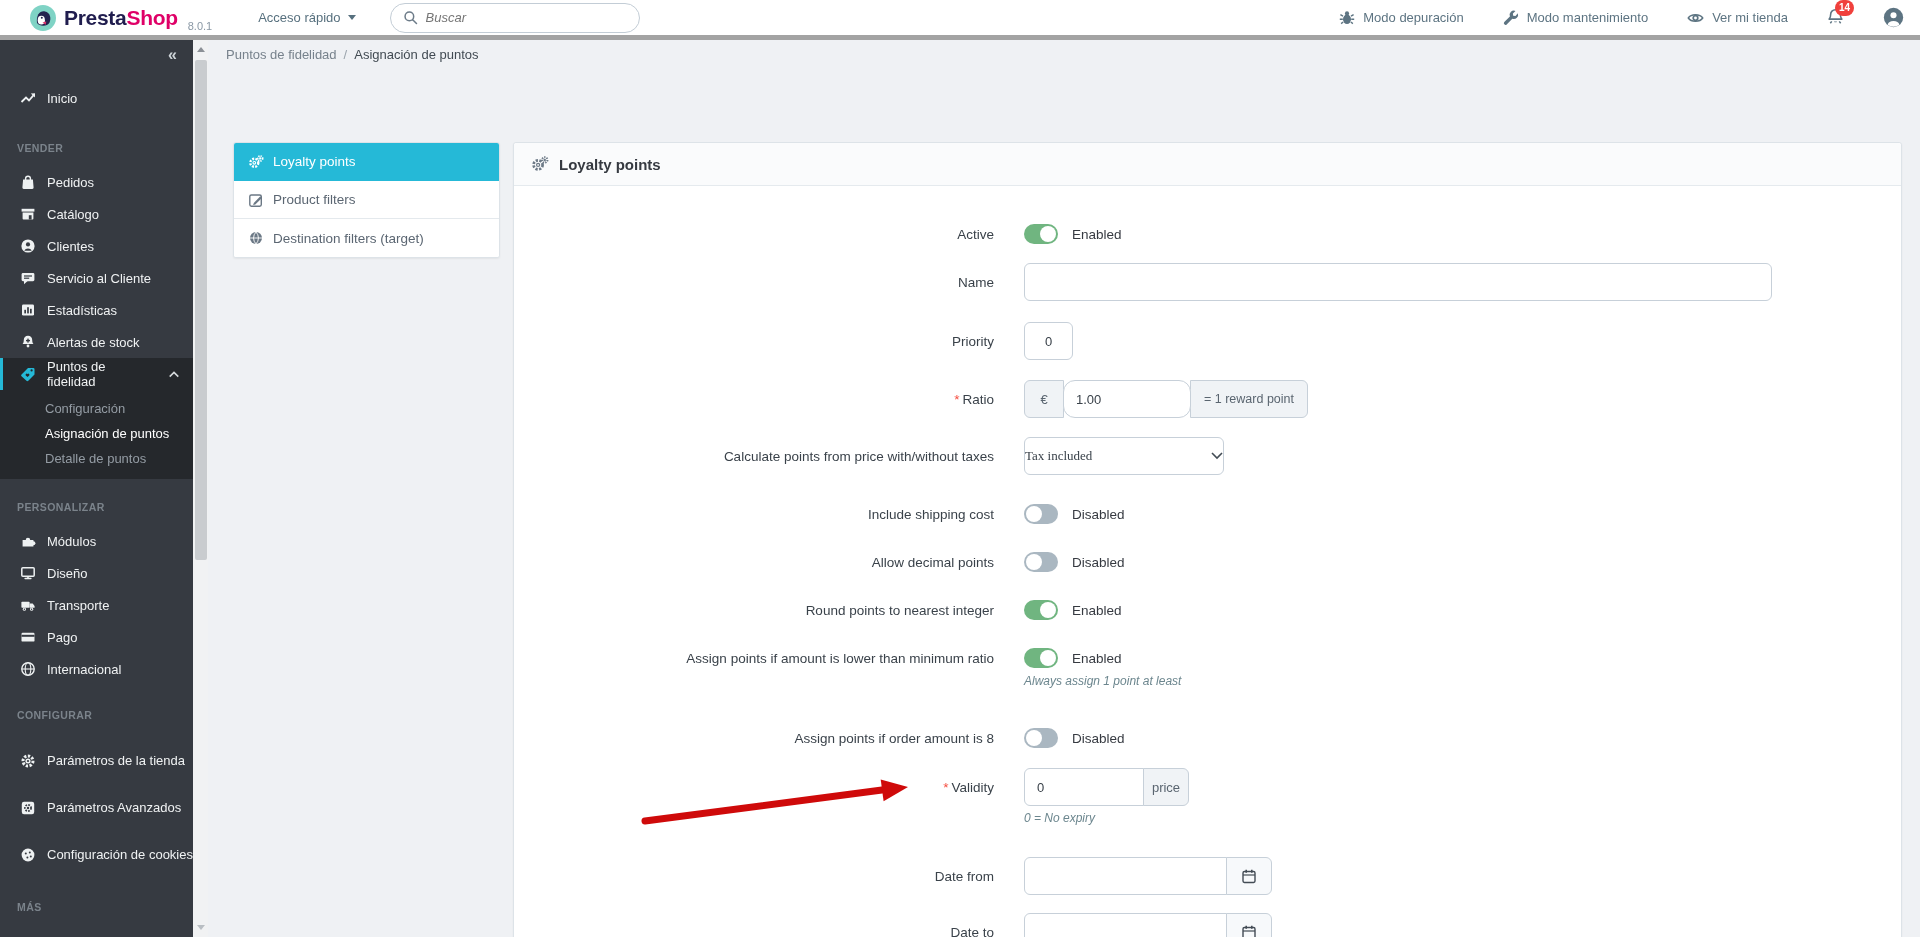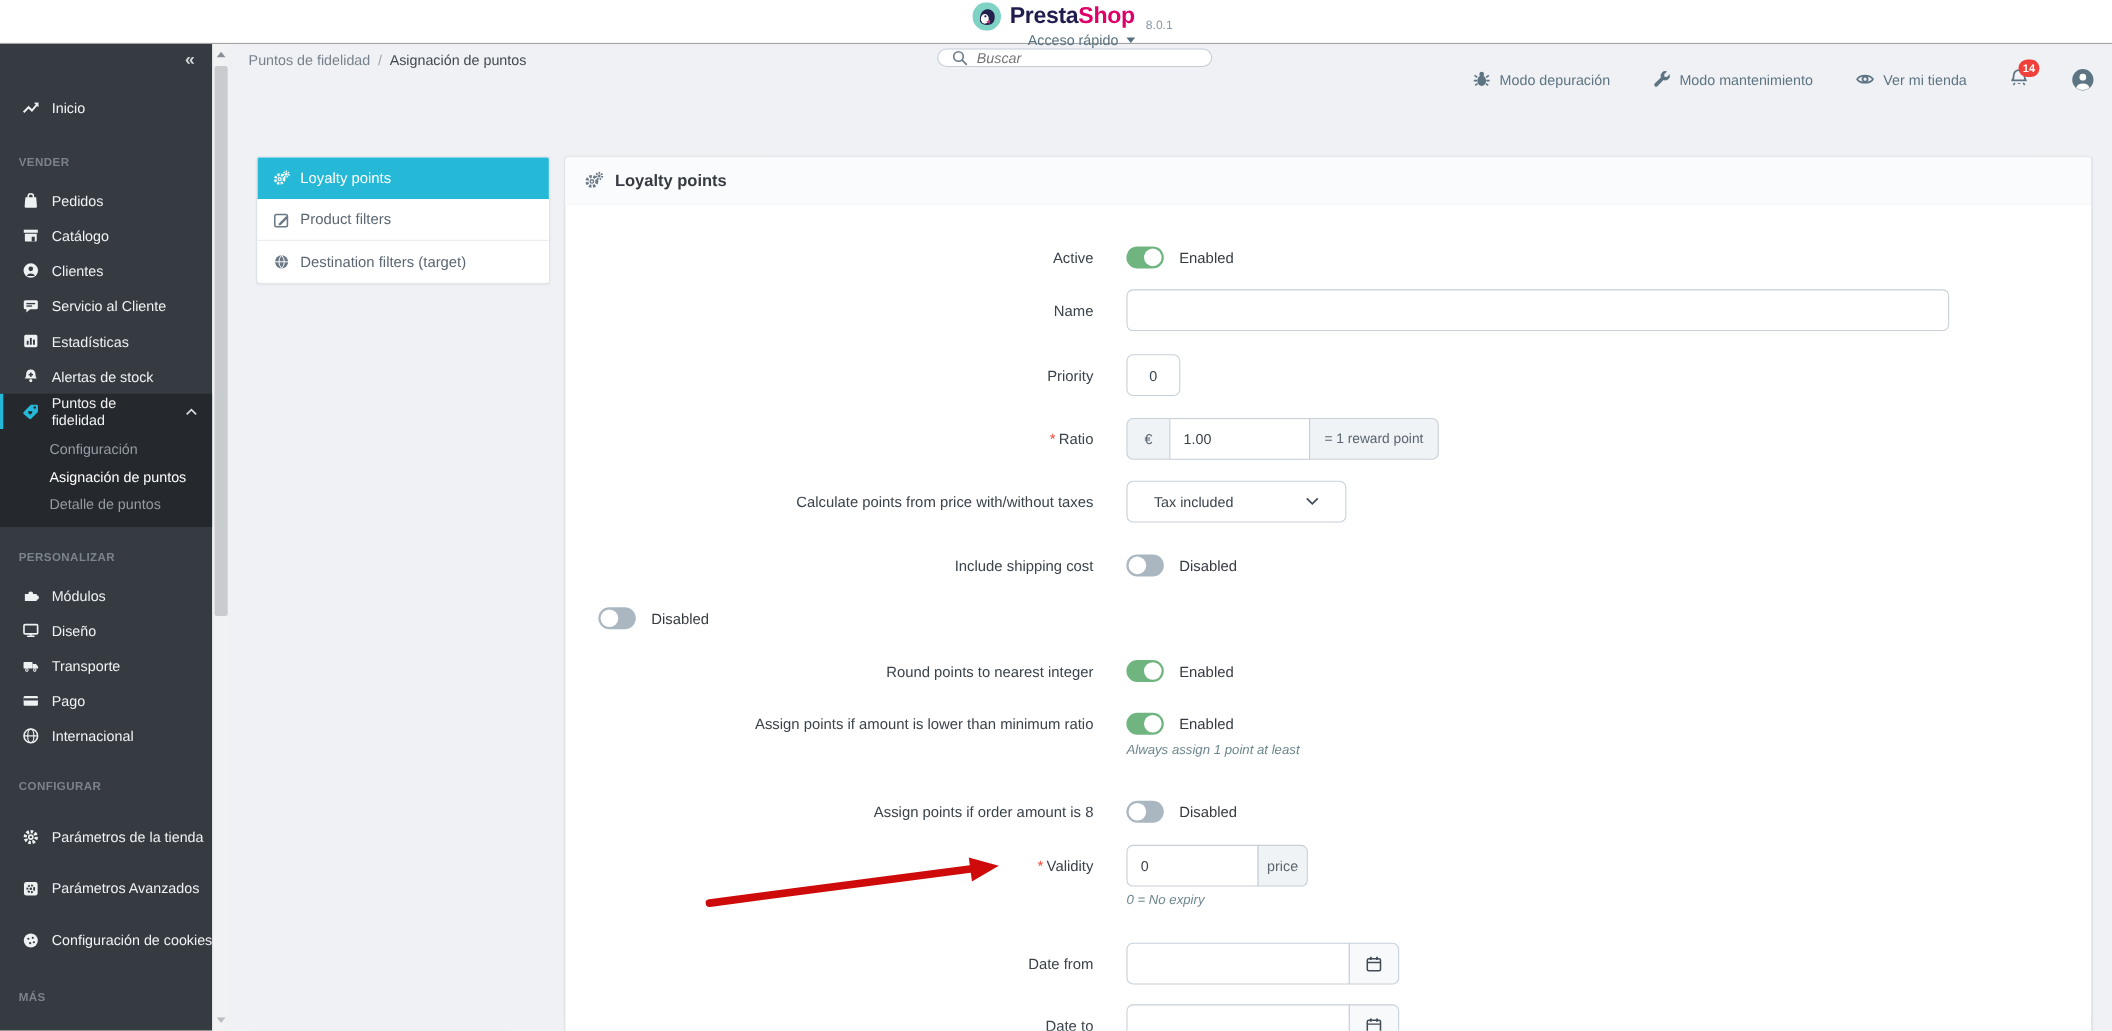--- a/index.html
+++ b/index.html
@@ -1,20 +1,20 @@
 <!DOCTYPE html>
 <html><head>
 <meta charset="utf-8">
 <style>
   * { margin:0; padding:0; box-sizing:border-box; }
   html,body { width:1920px; height:937px; overflow:hidden; }
   body { font-family:"Liberation Sans", sans-serif; background:#eff1f4; color:#363a41; position:relative; font-size:13px; }
 
   
-  .topbar { position:absolute; top:0; left:0; width:1920px; height:40px; background:#fff; border-bottom:1px solid #a3a3a3; display:flex; align-items:center; z-index:30;flex-direction:column; }
+  .topbar { position:absolute; top:0; left:0; width:1920px; height:40px; background:#fff; border-bottom:5px solid #a3a3a3; display:flex; align-items:center; z-index:30; }
   .logo { display:flex; align-items:center; margin-left:30px; gap:8px; }
   .logo-text { font-size:21px; font-weight:700; color:#201d4e; letter-spacing:-.3px; }
   .logo-text .shop { color:#df0067; }
   .version { font-size:11px; color:#8a98a5; margin-left:2px; margin-top:17px; }
   .qa { margin-left:46px; display:flex; align-items:center; gap:7px; color:#57707e; cursor:pointer; }
   .caret-down { width:0; height:0; border-left:4px solid transparent; border-right:4px solid transparent; border-top:5px solid #57707e; }
   .search { margin-left:34px; width:250px; height:30px; border:1px solid #c3cdd6; border-radius:15px; display:flex; align-items:center; padding:0 12px; gap:8px; background:#fff; }
   .search input { flex:1; border:0; outline:0; font-size:13px; font-style:italic; color:#5a6a78; background:transparent; font-family:inherit; }
   .tb-right { margin-left:auto; display:flex; align-items:center; gap:38px; padding-right:16px; color:#5d7482; }
   .tb-item { display:flex; align-items:center; gap:7px; cursor:pointer; }
@@ -65,28 +65,28 @@
 
   .form-area { position:relative; height:760px; }
   .frow { position:absolute; left:0; right:0; display:flex; align-items:center; }
   .flabel { width:480px; flex:none; text-align:right; font-size:13.5px; color:#3a424a; }
   .req { color:#f54c3e; margin-right:3px; }
   .fctl { margin-left:30px; display:flex; align-items:center; }
   .fhelp { position:absolute; left:510px; font-size:12px; font-style:italic; color:#6c868e; }
 
   .inp { height:38px; border:1px solid #c7d0d9; border-radius:6px; padding:0 12px; font-size:13px; color:#3a424a; font-family:inherit; outline:none; background:#fff; }
   .igroup { display:flex; align-items:stretch; }
-  .igroup .inp { border-radius:0; margin-left:-1px; position:relative; z-index:1; }
+  .igroup .inp { border-radius:12px; margin-left:-1px; position:relative; z-index:1; }
   .igroup .inp.rad-l { border-radius:6px 0 0 6px; margin-left:0; }
   .addon { height:38px; display:flex; align-items:center; justify-content:center; background:#f0f3f6; border:1px solid #c7d0d9; color:#5a6570; font-size:13px; padding:0 13px; }
   .addon.first { border-radius:6px 0 0 6px; }
   .addon.last { border-radius:0 6px 6px 0; margin-left:-1px; }
   .addon.cal { background:#f7f9fb; cursor:pointer; }
 
-  .select { width:200px; height:38px; border:1px solid #c7d0d9; border-radius:6px; display:flex; align-items:center; padding:0 24px; font-size:13px; color:#3a424a; cursor:pointer; background:#fff; }
+  .select { width:200px; height:38px; border:1px solid #c7d0d9; border-radius:6px; display:flex; align-items:center; padding:0 0; font-size:13px; color:#3a424a; cursor:pointer; background:#fff;font-family:Liberation Serif, serif; }
   .select span { flex:1; }
 
   .toggle { width:34px; height:20px; border-radius:10px; position:relative; cursor:pointer; flex:none; }
   .toggle.on { background:#70b580; }
   .toggle.off { background:#aab7c1; }
   .knob { width:16px; height:16px; background:#fff; border-radius:50%; position:absolute; top:2px; }
   .toggle.on .knob { right:2px; }
   .toggle.off .knob { left:2px; }
   .tstate { margin-left:14px; font-size:13.5px; color:#363a41; }
 
@@ -426,20 +426,21 @@
         <div class="flabel">Include shipping cost</div>
         <div class="fctl">
           <div class="toggle off">
               <div class="knob"></div>
             </div>
           <span class="tstate">Disabled</span>
         </div>
       </div>
 
       <div class="frow" style="top:366px">
+        <div class="flabel">Allow decimal points</div>
         <div class="fctl">
           <div class="toggle off">
               <div class="knob"></div>
             </div>
           <span class="tstate">Disabled</span>
         </div>
       </div>
 
       <div class="frow" style="top:414px">
         <div class="flabel">Round points to nearest integer</div>

